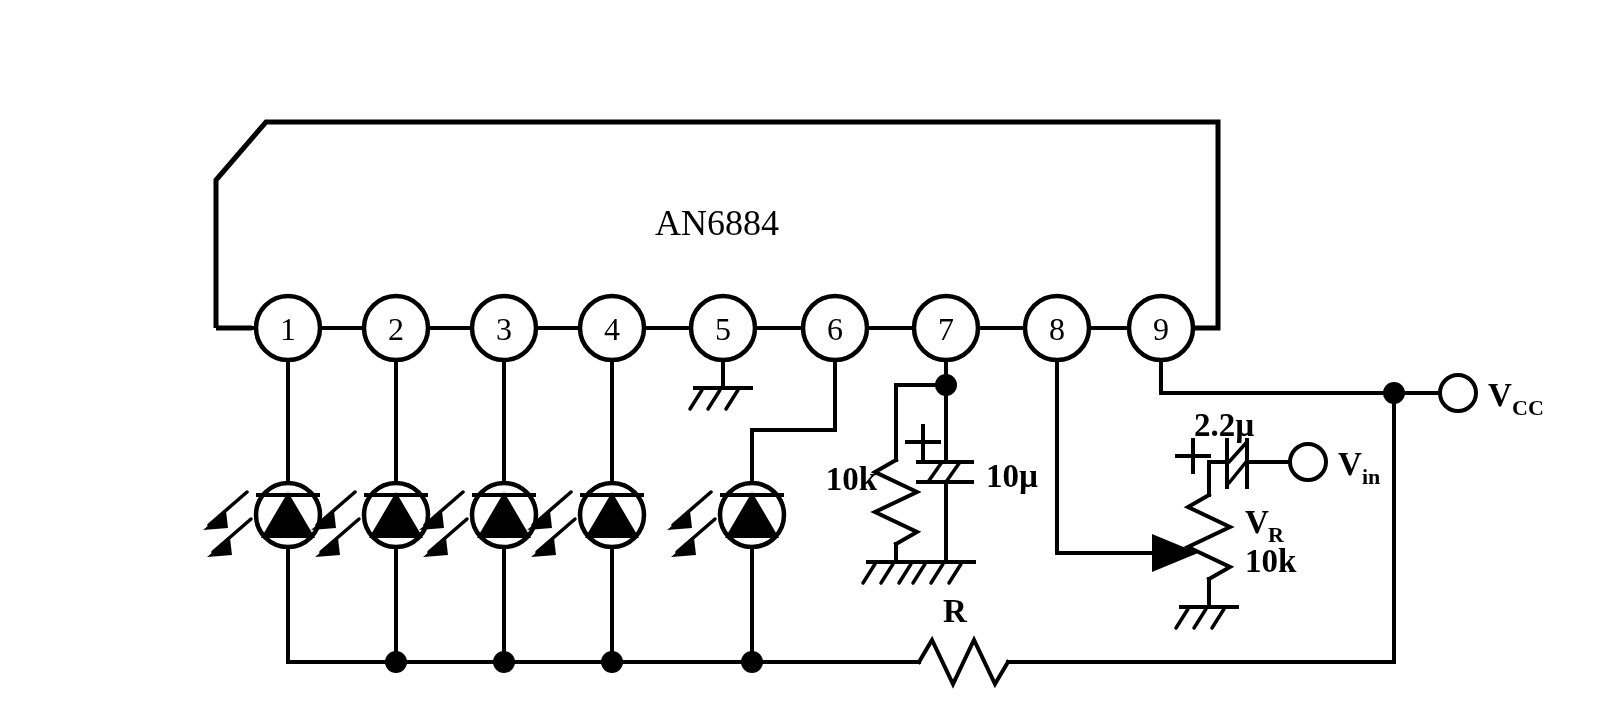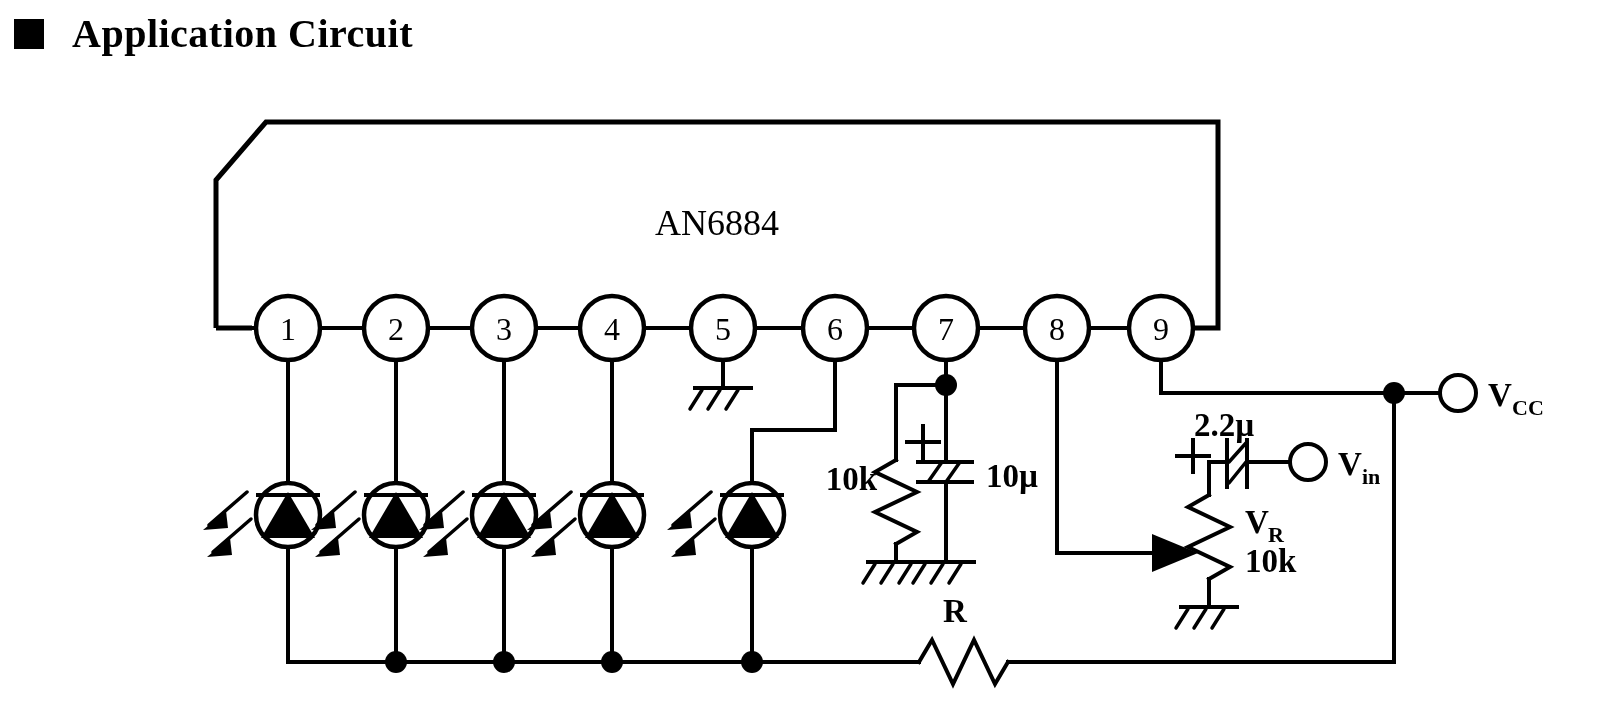--- a/index.html
+++ b/index.html
@@ -103,24 +103,20 @@
   .solid {
     fill: #000000;
     stroke: none;
   }
 </style>
 </head>
 <body>
 
 <div id="page">
 
-  <div class="title-row">
-    <span class="bullet-square"></span>
-    <span class="title-text">Application Circuit</span>
-  </div>
 
   <svg class="diagram" viewBox="0 0 1600 710">
 
     <path class="body-outline" d="M 216 328 L 216 180 L 266 122 L 1218 122 L 1218 328 L 1185 328"></path>
     <path class="body-outline" d="M 216 328 L 252 328"></path>
 
     <text class="lbl-ic" x="717" y="235" text-anchor="middle">AN6884</text>
 
     <line class="wire" x1="252" y1="328" x2="255" y2="328"></line>
     <line class="wire" x1="320" y1="328" x2="363" y2="328"></line>

